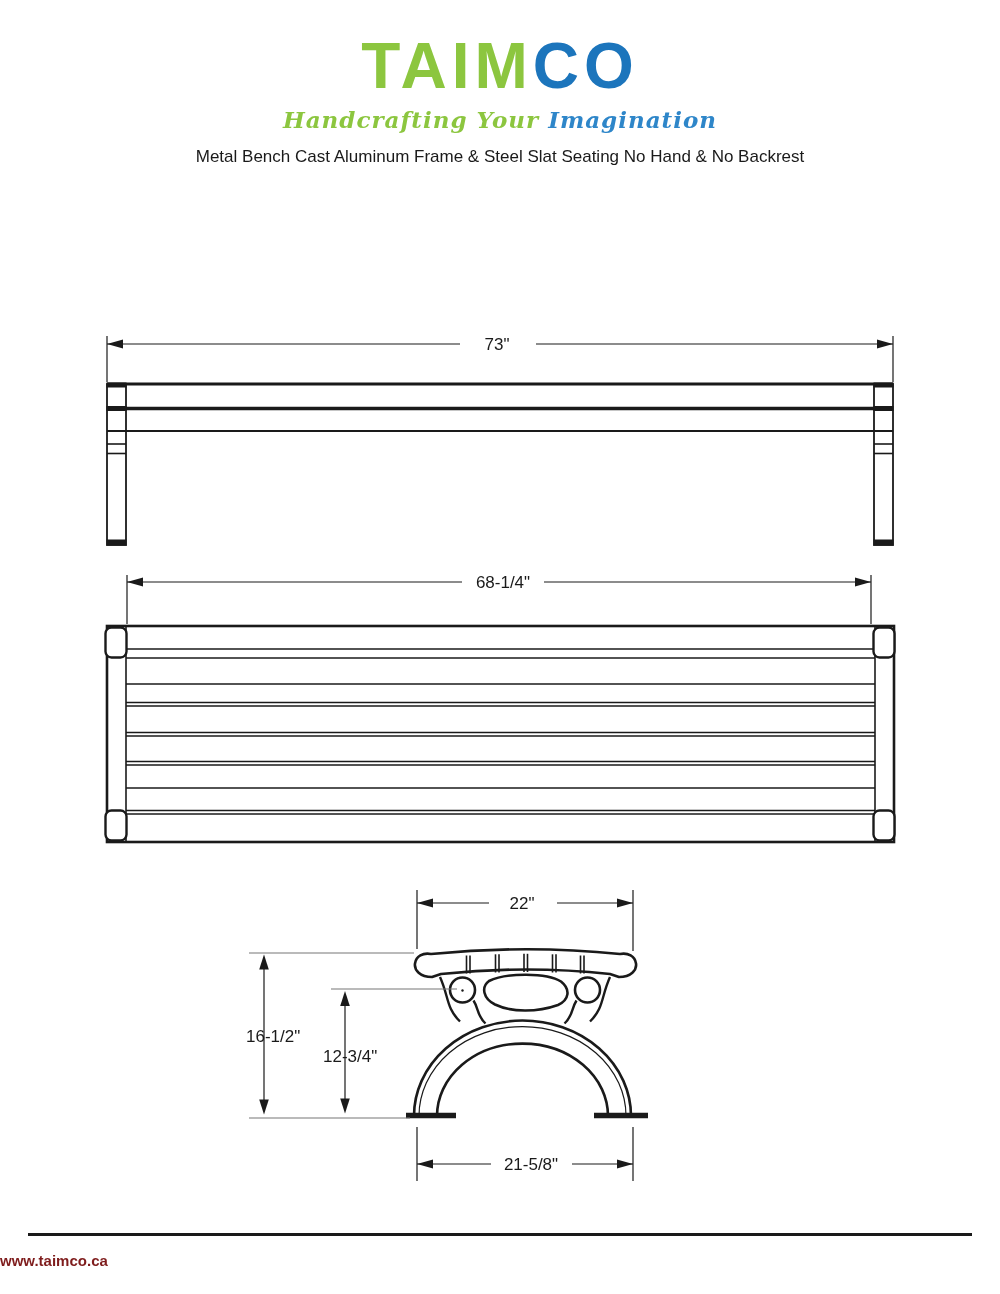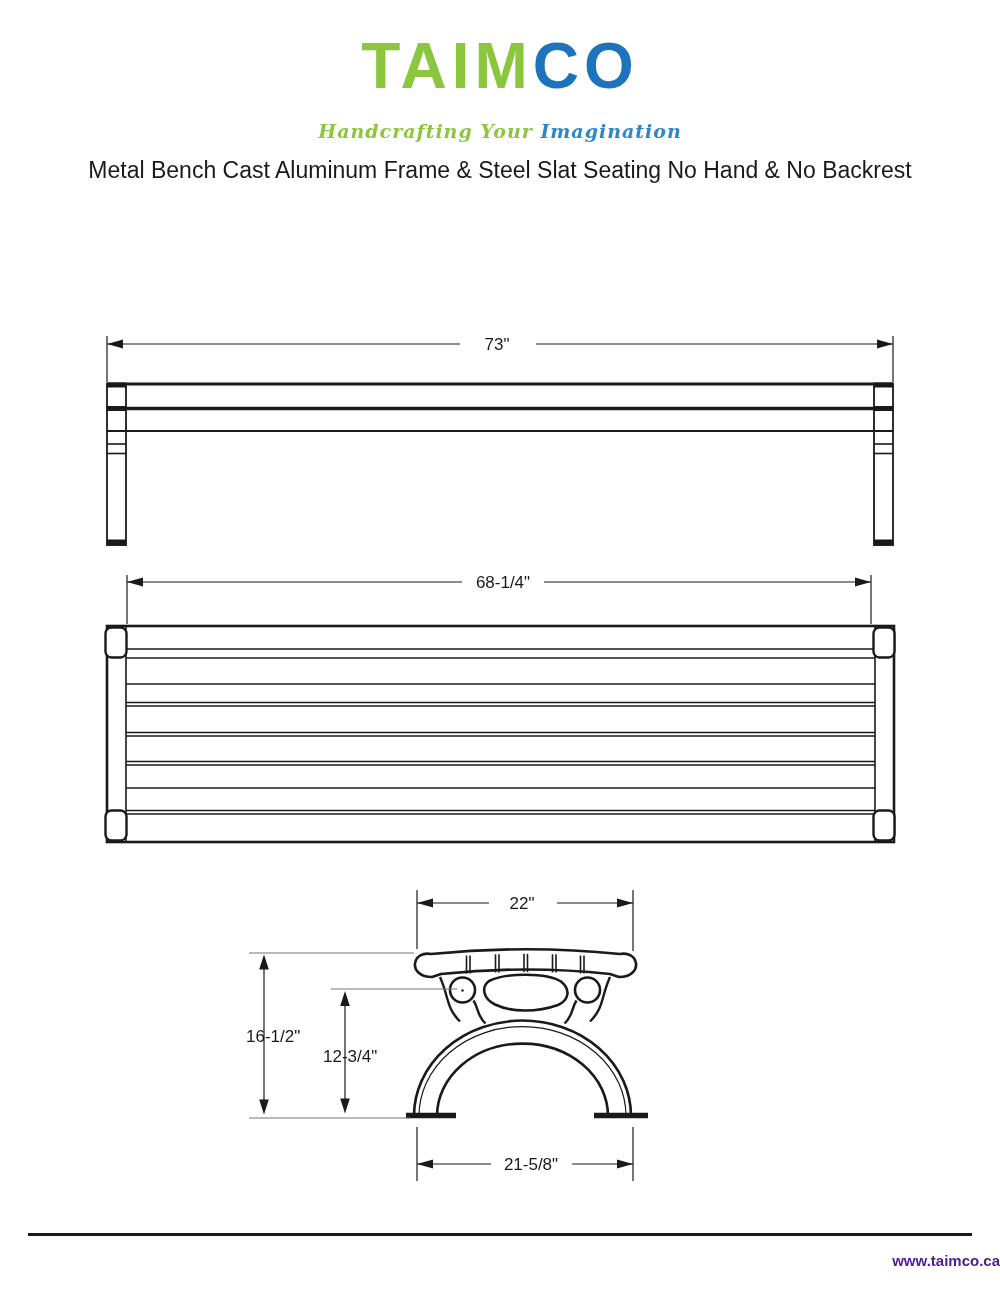--- a/index.html
+++ b/index.html
@@ -18,49 +18,49 @@
     font-weight: 800;
     font-size: 64px;
     letter-spacing: 5px;
     line-height: 1;
     font-family: "Liberation Sans", sans-serif;
     transform: scaleY(1.02);
   }
   .wordmark .green { color: #8CC63F; }
   .wordmark .blue  { color: #1C75BC; }
   .tagline {
-    margin-top: 22px;
+    margin-top: 8px;
     font-family: "DejaVu Serif", serif;
     font-style: italic;
     font-weight: 700;
-    font-size: 19px;
+    font-size: 23px;
     letter-spacing: 1px;
   }
   .tagline .green { color: #8CC63F; }
   .tagline .blue  { color: #2E86C9; }
-  .doc-title { margin-top: 12px; color: #1a1a1a; font-size: 23px; font-weight: 500; line-height: 1.45; }
+  .doc-title { margin-top: 12px; color: #1a1a1a; font-size: 17px; font-weight: 500; line-height: 1.45; }
   .drawing-svg { position: absolute; top: 0; left: 0; }
   .drawing-svg text {
     font-family: "Liberation Sans", sans-serif;
     font-size: 17px;
     fill: #1a1a1a;
   }
   .footer-rule {
     position: absolute;
     top: 1233px; left: 28px;
     width: 944px; height: 3px;
     background: #1a1a1a;
   }
   .footer-url {
     position: absolute;
     top: 1252px; left: 0; width: 100%;
-    text-align: right;
+    text-align: left;
     font-size: 15px;
     font-weight: 700;
-    color: #4c1d95;
+    color: #7f1d1d;
     text-decoration: none;
   }
 </style>
 </head>
 <body>
 
 <div class="page">
 
   <div class="header">
     <div class="wordmark">

